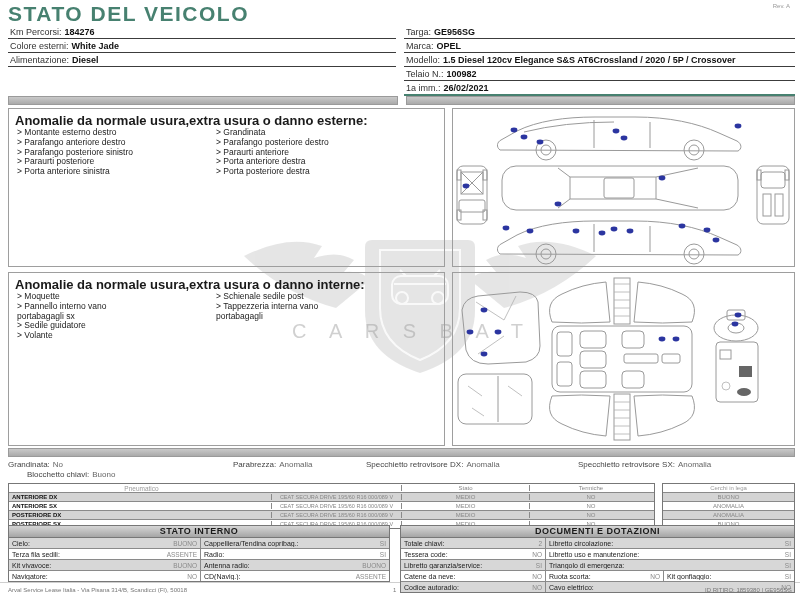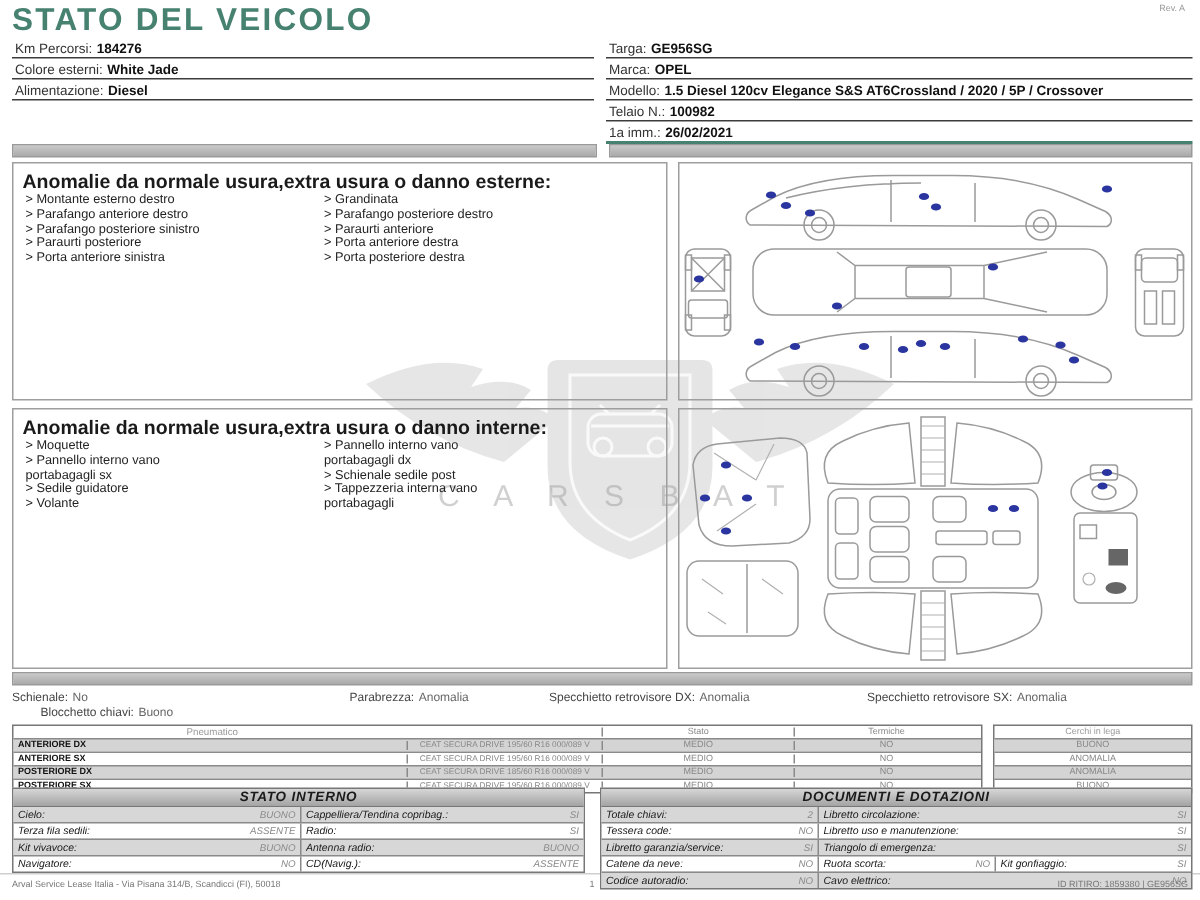--- a/index.html
+++ b/index.html
@@ -35,21 +35,21 @@
   .t-hrow{display:flex;height:8px;align-items:center;font-size:6.5px;color:#9a9a9a;}
   .t-row{display:flex;height:8px;align-items:center;border-top:1px solid #8a8a8a;}
   .t-row.odd{background:#d4d4d4;}
   .c-pos{width:262px;padding-left:3px;font-size:6px;font-weight:bold;color:#111;box-sizing:border-box;}
   .c-spec{width:130px;text-align:center;font-size:5.5px;color:#888;border-left:1px solid #8a8a8a;box-sizing:border-box;}
   .c-stato{width:128px;text-align:center;font-size:6px;color:#888;border-left:1px solid #8a8a8a;box-sizing:border-box;}
   .c-term{width:123px;text-align:center;font-size:6px;color:#888;border-left:1px solid #8a8a8a;box-sizing:border-box;}
   .c-h{border-left:none;}
   .c-cerchi{width:100%;text-align:center;font-size:6px;color:#888;}
   
-  .btable{position:absolute;border:1px solid #777;box-sizing:border-box;z-index:2;background:#fff;font-style:italic;}
+  .btable{position:absolute;border:1px solid #777;box-sizing:border-box;z-index:2;background:#fff;}
   .b-head{height:11px;background:linear-gradient(#d6d6d6,#a5a5a5);border-bottom:1px solid #777;
           text-align:center;font-size:9px;font-weight:bold;color:#1a1a1a;line-height:11px;letter-spacing:0.5px;}
   .b-row{display:flex;height:10px;align-items:center;border-top:1px solid #8a8a8a;}
   .b-row:nth-of-type(2){border-top:none;}
   .b-row.odd{background:#d7d7d7;}
   .pair{display:flex;justify-content:space-between;align-items:center;padding:0 3px;box-sizing:border-box;height:100%;}
   .pair .plab{font-size:7px;color:#1a1a1a;white-space:nowrap;overflow:hidden;}
   .pair .pval{font-size:6.5px;color:#8a8a8a;white-space:nowrap;margin-left:4px;}
   .bdr{border-right:1px solid #8a8a8a;}
   
@@ -185,21 +185,20 @@
 
   <div class="box" style="left:8px;top:272px;width:437px;height:174px;">
     <div class="box-title">Anomalie da normale usura,extra usura o danno interne:</div>
     <div class="alist" style="left:8px;width:132px;">
       <div class="aitem">Moquette</div>
       <div class="aitem">Pannello interno vano portabagagli sx</div>
       <div class="aitem">Sedile guidatore</div>
       <div class="aitem">Volante</div>
     </div>
     <div class="alist" style="left:207px;width:132px;">
-      <div class="aitem">Pannello interno vano portabagagli dx</div>
       <div class="aitem">Schienale sedile post</div>
       <div class="aitem">Tappezzeria interna vano portabagagli</div>
     </div>
   </div>
 
   <div class="box" style="left:452px;top:272px;width:343px;height:174px;"></div>
   <svg class="diag" width="340" height="170" viewBox="0 0 340 170" style="left:454px;top:274px;">
     <g class="outl">
 
       <path d="M8,36 q2,-12 16,-14 l42,-4 q16,0 18,10 l2,44 q0,12 -14,16 l-38,2 q-18,0 -22,-14 z"></path>
@@ -246,21 +245,21 @@
         <ellipse cx="30" cy="80" rx="3.4" ry="2.4"></ellipse>
       <ellipse cx="208" cy="65" rx="3.4" ry="2.4"></ellipse>
         <ellipse cx="222" cy="65" rx="3.4" ry="2.4"></ellipse>
       <ellipse cx="284" cy="41" rx="3.4" ry="2.4"></ellipse>
         <ellipse cx="281" cy="50" rx="3.4" ry="2.4"></ellipse>
     </g>
   </svg>
 
   <div class="gbar" style="left:8px;top:448px;width:787px;"></div>
 
-  <div class="stline" style="left:8px;top:460px;"><span>Schienale:</span><span class="val">No</span></div>
+  <div class="stline" style="left:8px;top:460px;"><span>Grandinata:</span><span class="val">No</span></div>
   <div class="stline" style="left:8px;top:470px;padding-left:19px;"><span>Blocchetto chiavi:</span><span class="val">Buono</span></div>
   <div class="stline" style="left:233px;top:460px;"><span>Parabrezza:</span><span class="val">Anomalia</span></div>
   <div class="stline" style="left:366px;top:460px;"><span>Specchietto retrovisore DX:</span><span class="val">Anomalia</span></div>
   <div class="stline" style="left:578px;top:460px;"><span>Specchietto retrovisore SX:</span><span class="val">Anomalia</span></div>
 
   <div class="ttable" style="left:8px;top:483px;width:647px;">
     <div class="t-hrow">
       <div class="c-pos" style="text-align:center;font-weight:normal;color:#9a9a9a;font-size:6.5px;">Pneumatico</div>
       <div class="c-spec c-h"></div>
       <div class="c-stato">Stato</div>

